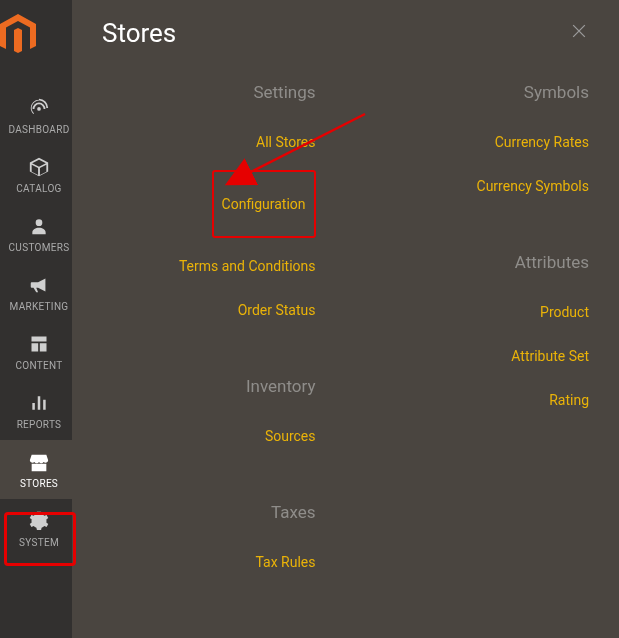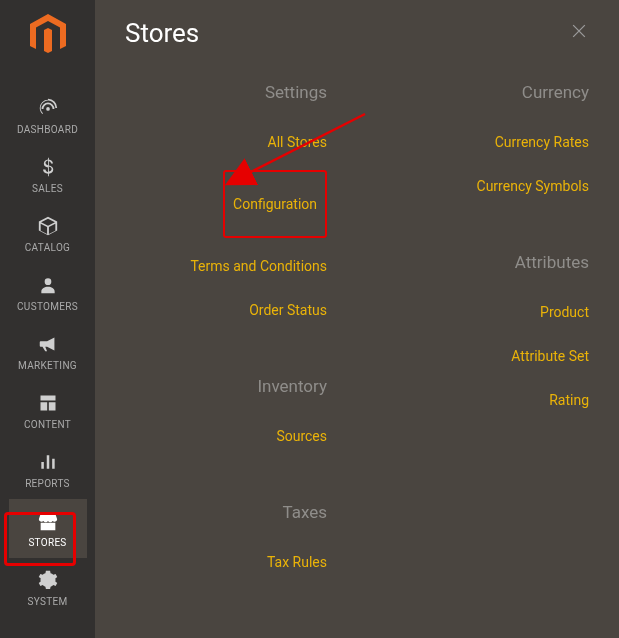--- a/index.html
+++ b/index.html
@@ -6,25 +6,24 @@
   body {
     font-family: -apple-system, BlinkMacSystemFont, "Segoe UI", Roboto, Helvetica, Arial, sans-serif;
     background: #4a4540;
     width: 619px;
     height: 638px;
     overflow: hidden;
     display: flex;
     position: relative;
   }
   .sidebar {
-    width: 95px;
+    width: 72px;
     background: #32302f;
     display: flex;
     flex-direction: column;
-    align-items: center;
     padding-top: 14px;
   }
   .logo {
     margin-bottom: 26px;
   }
   .nav-item {
     width: 78px;
     display: flex;
     flex-direction: column;
     align-items: center;
@@ -132,28 +131,20 @@
 
   <div class="nav-item">
     <span class="nav-icon">
       <svg width="22" height="22" viewBox="0 0 24 24" fill="currentColor">
           <path d="M12 3a9 9 0 0 0-9 9c0 2.6 1.1 4.9 2.9 6.6l.7-.8A8 8 0 1 1 20 12h2A10 10 0 0 0 12 2zm0 3a7 7 0 0 0-7 7h2a5 5 0 1 1 10 0h2a7 7 0 0 0-7-7zm0 5a2 2 0 1 0 0 4 2 2 0 0 0 0-4z"></path>
         </svg>
     </span>
     <span class="nav-label">Dashboard</span>
   </div>
 
-  <div class="nav-item">
-    <span class="nav-icon">
-      <svg width="20" height="22" viewBox="0 0 24 24" fill="currentColor">
-          <path d="M12 1v2.1c-2.8.4-5 2.1-5 4.9 0 2.6 2 3.9 5 4.7v5.2c-1.6-.3-2.8-1.2-3-2.9H6c.2 3 2.4 4.8 6 5.1V23h1v-2.9c3-.3 5.3-2 5.3-5 0-2.8-2-4.1-5.3-4.9V5.1c1.5.3 2.6 1.2 2.7 2.7H18c-.2-2.7-2.4-4.4-5-4.7V1h-1zm0 4.1v4.7c-2-.6-3-1.4-3-2.8 0-1.4 1.2-2.5 3-2.9zm1 6.2c2.3.6 3.3 1.5 3.3 3 0 1.7-1.4 2.8-3.3 3v-6z"></path>
-        </svg>
-    </span>
-    <span class="nav-label">Sales</span>
-  </div>
 
   <div class="nav-item">
     <span class="nav-icon">
       <svg width="22" height="22" viewBox="0 0 24 24" fill="currentColor">
           <path d="M12 2 2 7v10l10 5 10-5V7L12 2zm0 2.2L19.5 8 12 11.8 4.5 8 12 4.2zM4 9.6l7 3.5v7.6l-7-3.5V9.6zm16 0v7.6l-7 3.5v-7.6l7-3.5z"></path>
         </svg>
     </span>
     <span class="nav-label">Catalog</span>
   </div>
 
@@ -241,21 +232,21 @@
       <div class="section">
         <h2 class="section-title">Taxes</h2>
         <a class="menu-link">Tax Rules</a>
       </div>
 
     </div>
 
     <div class="column">
 
       <div class="section">
-        <h2 class="section-title">Currency</h2>
+        <h2 class="section-title">Symbols</h2>
         <a class="menu-link">Currency Rates</a>
         <a class="menu-link">Currency Symbols</a>
       </div>
 
       <div class="section">
         <h2 class="section-title">Attributes</h2>
         <a class="menu-link">Product</a>
         <a class="menu-link">Attribute Set</a>
         <a class="menu-link">Rating</a>
       </div>

